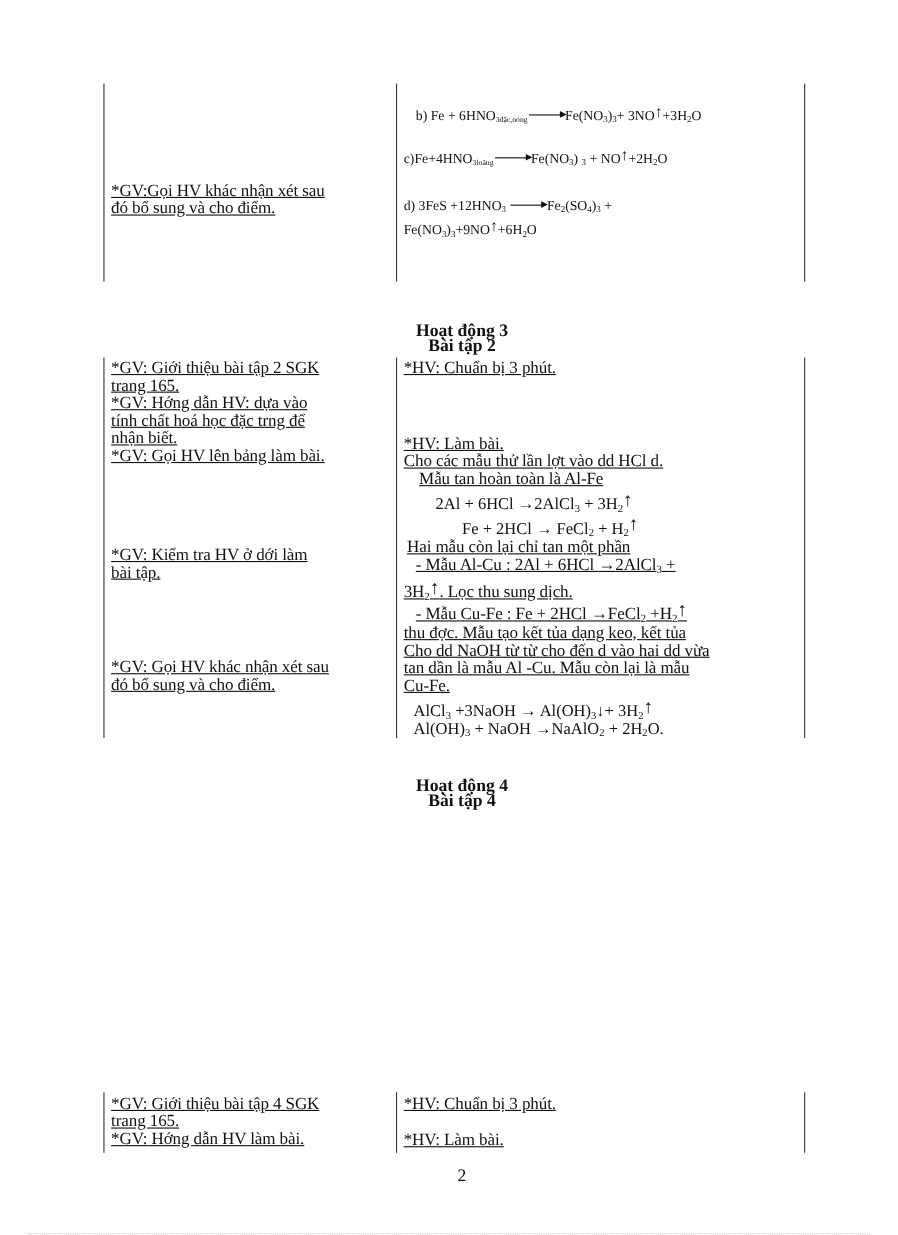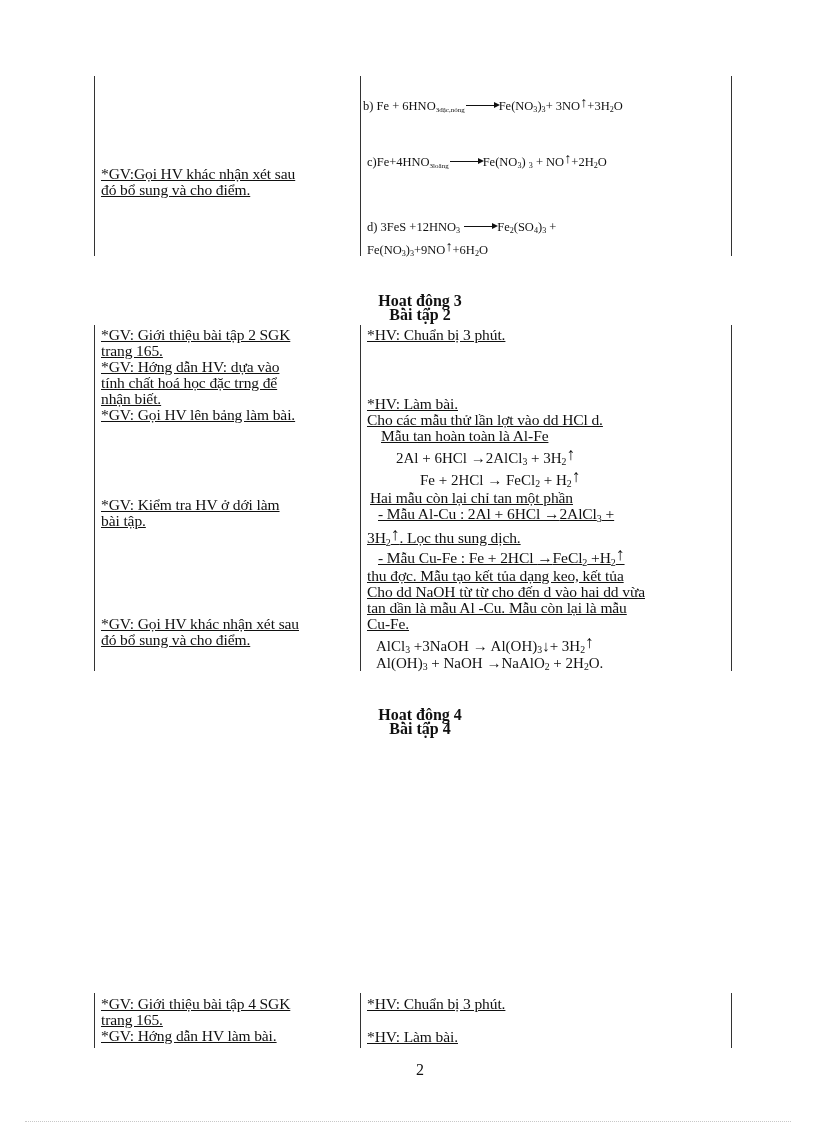--- a/index.html
+++ b/index.html
@@ -25,29 +25,29 @@
 <div>
   <div class="vline" style="left:94px; top:76px; height:180px;"></div>
   <div class="vline" style="left:360px; top:76px; height:180px;"></div>
   <div class="vline" style="left:731px; top:76px; height:180px;"></div>
 
   <div class="abs txt" style="left:101px; top:166px;">
     <div>*GV:Gọi HV khác nhận xét sau</div>
     <div>đó bổ sung và cho điểm.</div>
   </div>
 
-  <div class="abs eq" style="left:363px; top:98px;">
+  <div class="abs eq" style="left:378px; top:98px;">
     <span>b) Fe + 6HNO</span><sub style="font-size:7px">3đặc,nóng</sub><span class="arrow-long"></span><span>Fe(NO</span><sub>3</sub><span>)</span><sub>3</sub><span>+ 3NO</span><span class="up">↑</span><span>+3H</span><sub>2</sub><span>O</span>
   </div>
 
-  <div class="abs eq" style="left:367px; top:154px;">
+  <div class="abs eq" style="left:367px; top:137px;">
     <span>c)Fe+4HNO</span><sub style="font-size:7px">3loãng</sub><span class="arrow-long"></span><span>Fe(NO</span><sub>3</sub><span>) </span><sub>3</sub> <span>+ NO</span><span class="up">↑</span><span>+2H</span><sub>2</sub><span>O</span>
   </div>
 
-  <div class="abs eq" style="left:367px; top:176px; line-height:22px;margin-top:40px;">
+  <div class="abs eq" style="left:367px; top:176px; line-height:22px;">
     <div><span>d) 3FeS +12HNO</span><sub>3</sub> <span class="arrow-long"></span><span>Fe</span><sub>2</sub><span>(SO</span><sub>4</sub>)<sub>3</sub><span> +</span></div>
     <div><span>Fe(NO</span><sub>3</sub>)<sub>3</sub><span>+9NO</span><span class="up">↑</span><span>+6H</span><sub>2</sub><span>O</span></div>
   </div>
 </div>
 
 <div class="heading" style="top:294px;">
   <div>Hoạt động 3</div>
   <div>Bài tập 2</div>
 </div>
 
@@ -61,21 +61,21 @@
     <div>trang 165.</div>
     <div>*GV: Hớng   dẫn HV: dựa vào</div>
     <div>tính chất hoá học đặc trng   để</div>
     <div>nhận biết.</div>
     <div>*GV: Gọi HV lên bảng làm bài.</div>
   </div>
   <div class="abs txt" style="left:101px; top:497px;">
     <div>*GV: Kiểm tra HV ở dới   làm</div>
     <div>bài tập.</div>
   </div>
-  <div class="abs txt" style="left:101px; top:599px;margin-top:17px;">
+  <div class="abs txt" style="left:101px; top:599px;">
     <div>*GV: Gọi HV khác nhận xét sau</div>
     <div>đó bổ sung và cho điểm.</div>
   </div>
 
   <div class="abs txt" style="left:367px; top:327px;">
     <div>*HV: Chuẩn bị 3 phút.</div>
   </div>
   <div class="abs txt" style="left:367px; top:396px;">
     <div>*HV: Làm bài.</div>
     <div>Cho các mẫu thử lần lợt   vào dd HCl d.</div>

